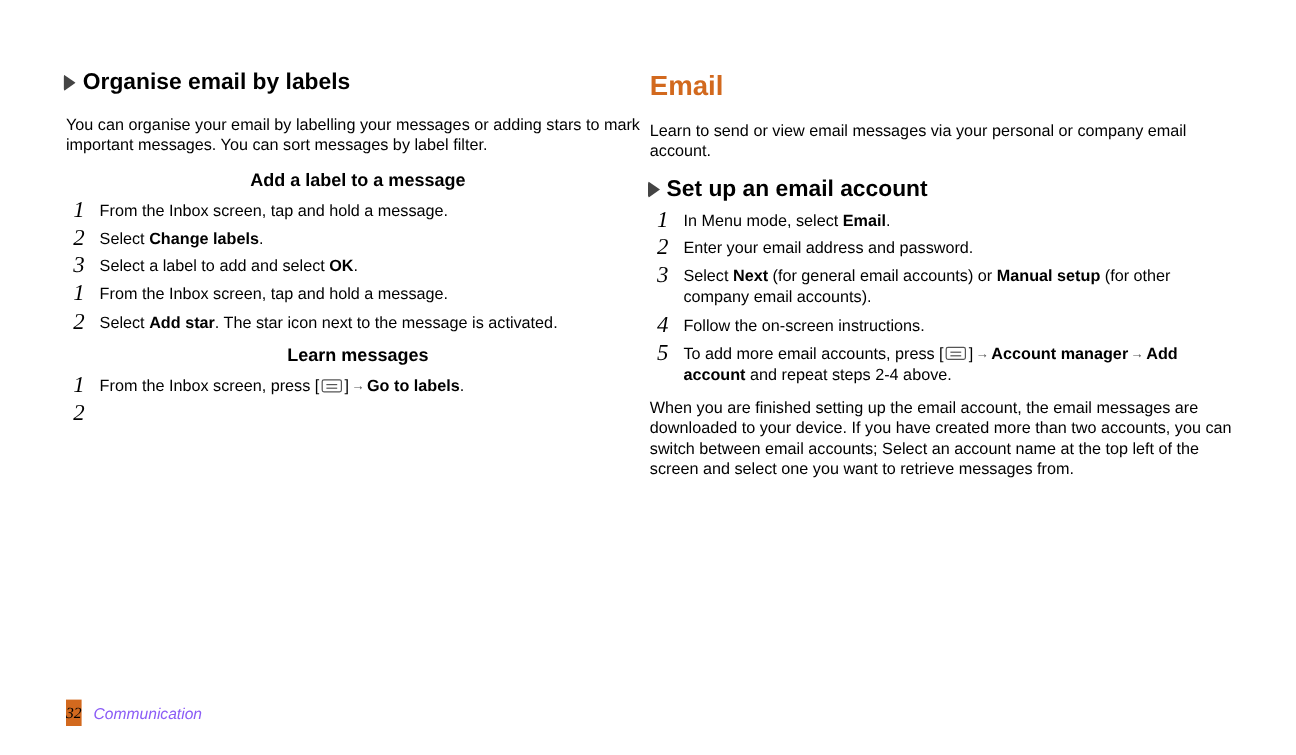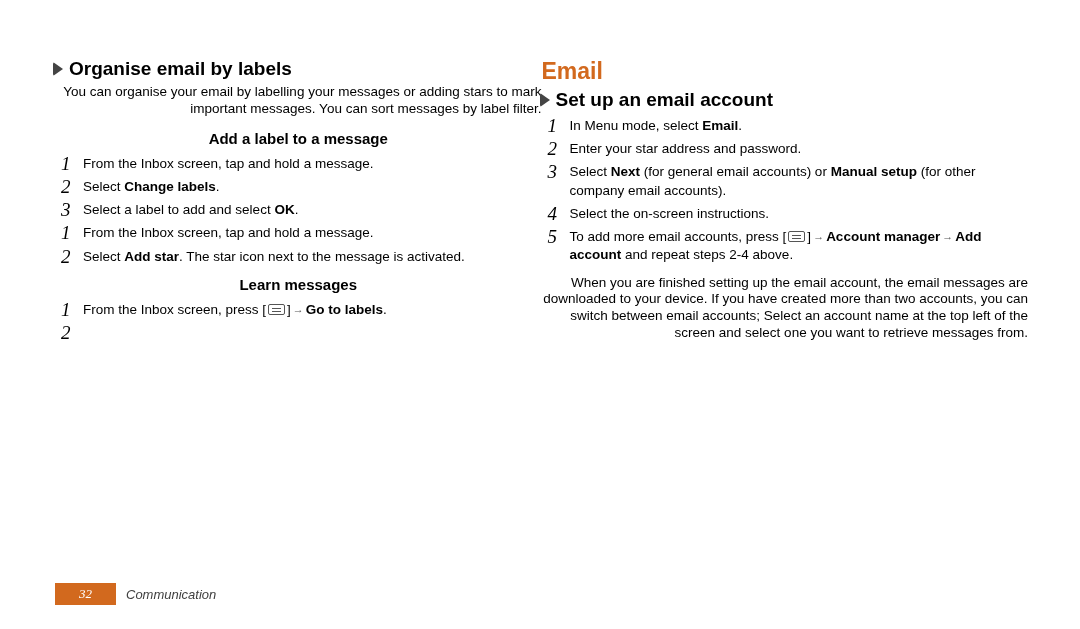--- a/index.html
+++ b/index.html
@@ -32,22 +32,21 @@
       width: 0; height: 0;
       border-top: 7px solid transparent;
       border-bottom: 7px solid transparent;
       border-left: 10px solid #444;
       border-radius: 2px;
       margin-left: -2px;
     }
     .body-text {
       font-size: 13.5px;
       line-height: 1.25;
-      margin: 4px 0 12px 0;
-      text-align: right;
+      margin: 16px 0 12px 0;
     }
     .sub-heading {
       font-size: 15px;
       font-weight: 700;
       margin: 10px 0 6px 0;
       text-align: center;
     }
     .step {
       display: flex;
       align-items: flex-start;
@@ -101,29 +100,29 @@
     .footer {
       position: absolute;
       bottom: 24px;
       left: 55px;
       display: flex;
       align-items: center;
       gap: 10px;
     }
     .page-box {
       background: #d2691e;
-      color: #ffffff;
+      color: #000000;
       font-style: italic;
       font-family: Georgia, serif;
       font-size: 13px;
-      padding: 3px 24px;
+      padding: 3px 0;
     }
     .footer-text {
       font-style: italic;
-      color: #404040;
+      color: #8b5cf6;
       font-size: 13px;
     }
     b { font-weight: 700; }
   </style>
 </head>
 <body>
 
 <div class="columns">
 
   <div class="col">
@@ -161,40 +160,41 @@
       <span class="step-num">1</span>
       <span class="step-text"><span>From the Inbox screen, press [</span><span class="menu-icon"></span>]<span class="arr">→</span><b>Go to labels</b><span>.</span></span>
     </div>
     <div class="step">
       <span class="step-num">2</span>
     </div>
   </div>
 
   <div class="col">
     <div class="h1">Email</div>
+    <p class="body-text">Learn to send or view email messages via your personal or company email account.</p>
 
     <div class="section-heading">
       <span class="chevron"></span>
       <span>Set up an email account</span>
     </div>
     <div class="step">
       <span class="step-num">1</span>
       <span class="step-text"><span>In Menu mode, select </span><b>Email</b><span>.</span></span>
     </div>
     <div class="step">
       <span class="step-num">2</span>
-      <span class="step-text">Enter your star address and password.</span>
+      <span class="step-text">Enter your email address and password.</span>
     </div>
     <div class="step">
       <span class="step-num">3</span>
       <span class="step-text"><span>Select </span><b>Next</b><span> (for general email accounts) or </span><b>Manual setup</b><span> (for other company email accounts).</span></span>
     </div>
     <div class="step">
       <span class="step-num">4</span>
-      <span class="step-text">Select the on-screen instructions.</span>
+      <span class="step-text">Follow the on-screen instructions.</span>
     </div>
     <div class="step">
       <span class="step-num">5</span>
       <span class="step-text"><span>To add more email accounts, press [</span><span class="menu-icon"></span>]<span class="arr">→</span><b>Account manager</b><span class="arr">→</span><b>Add account</b><span> and repeat steps 2-4 above.</span></span>
     </div>
 
     <p class="body-text" style="margin-top:10px">When you are finished setting up the email account, the email messages are downloaded to your device. If you have created more than two accounts, you can switch between email accounts; Select an account name at the top left of the screen and select one you want to retrieve messages from.</p>
   </div>
 
 </div>

